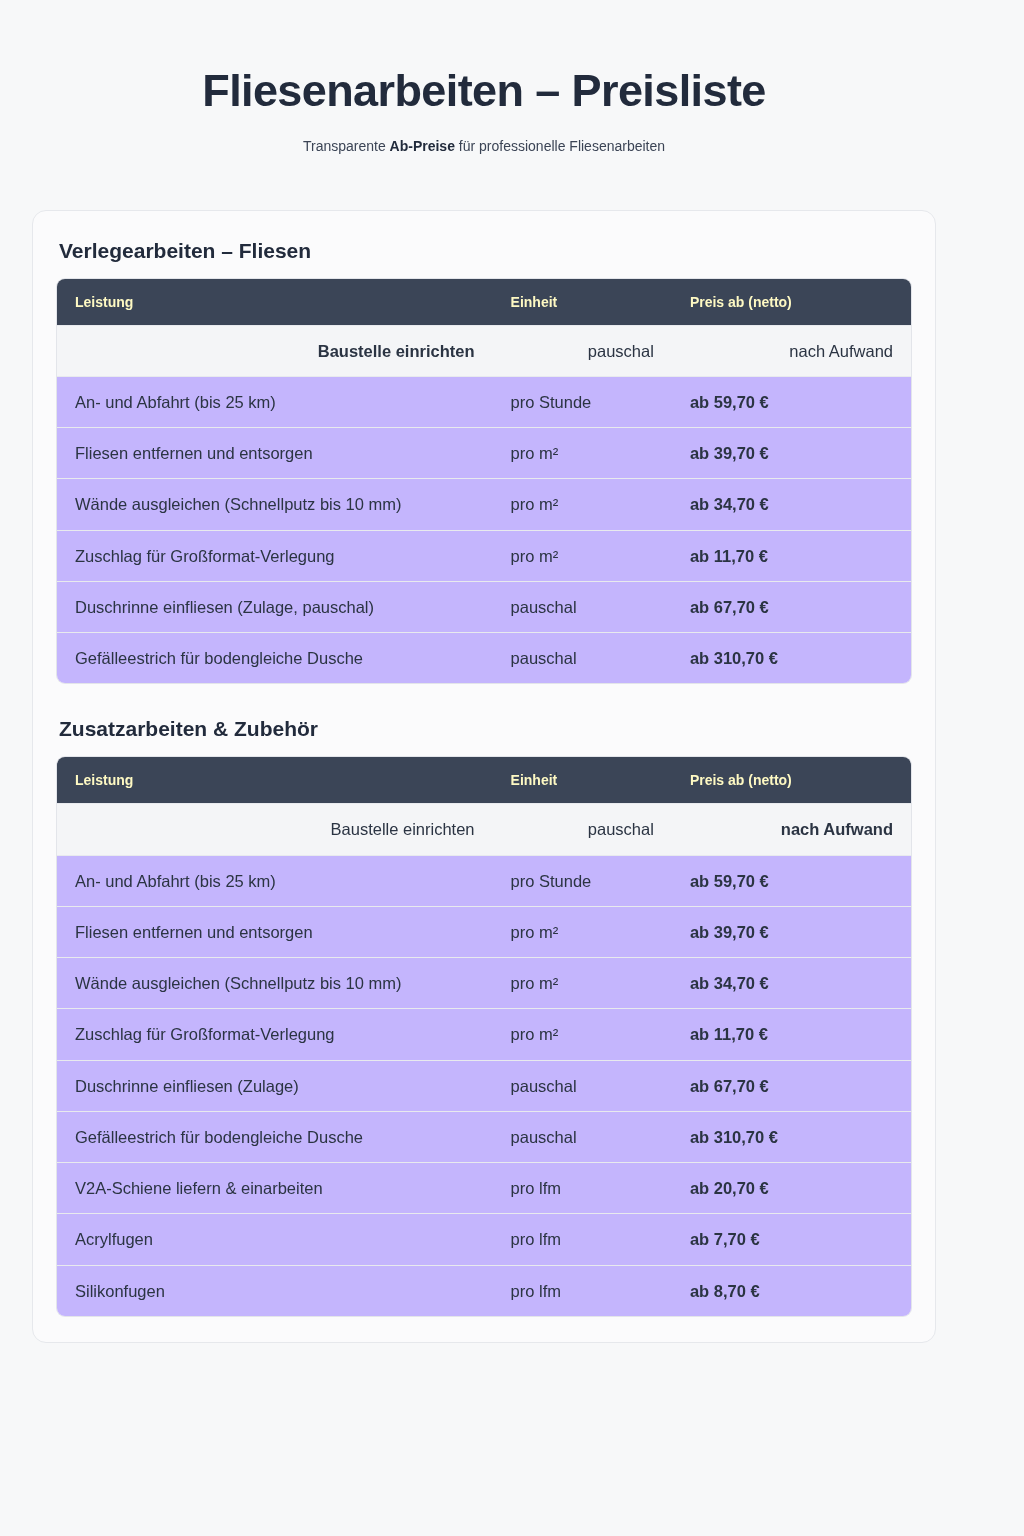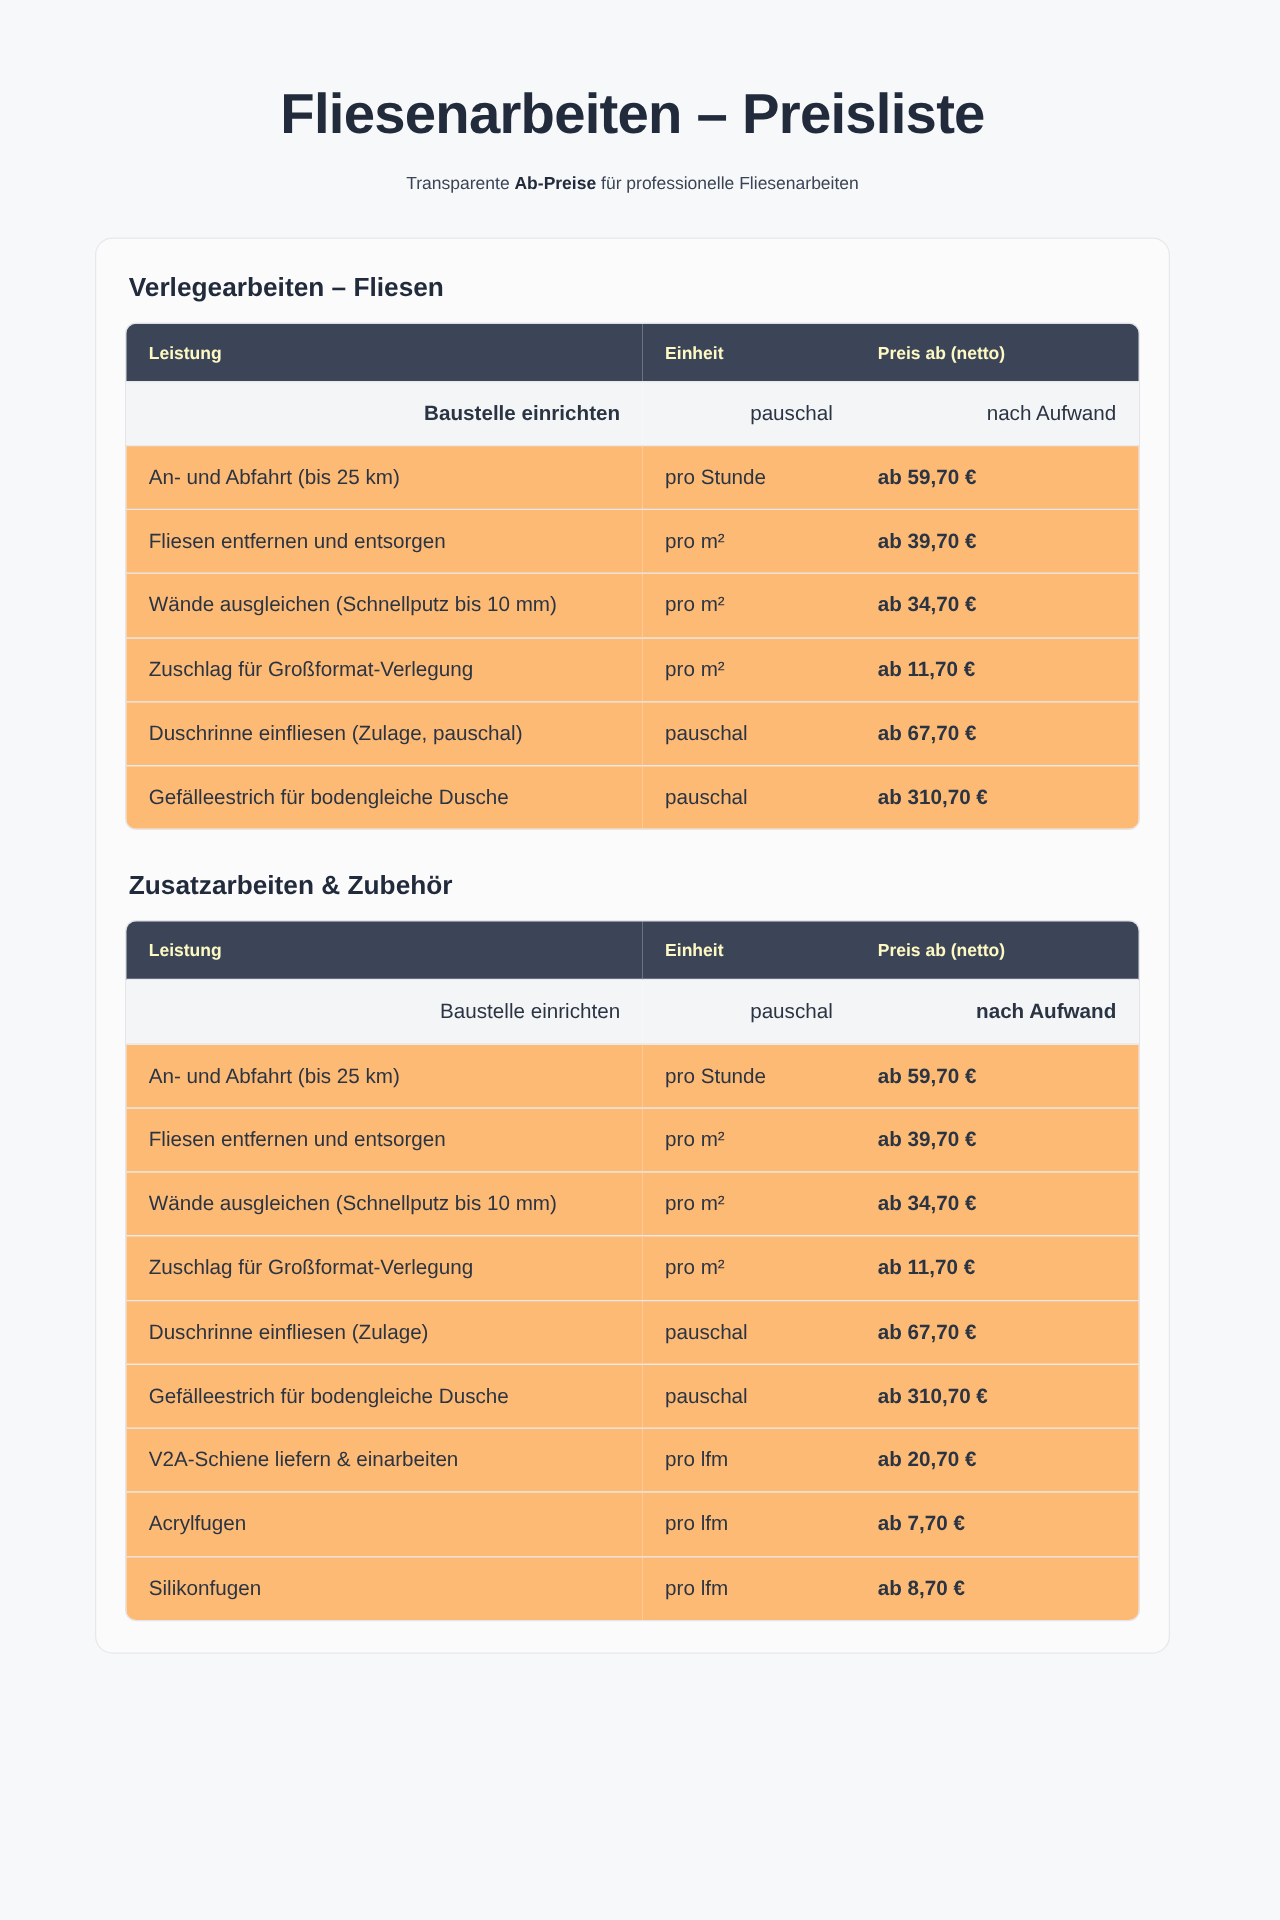--- a/index.html
+++ b/index.html
@@ -8,21 +8,21 @@
     padding: 0;
     width: 1024px;
     height: 1536px;
     background: #f7f8f9;
     font-family: "Liberation Sans", sans-serif;
     color: #20293a;
   }
   .page {
     width: 996px;
     height: 1536px;
-    padding: 48px 60px 40px 76px;
+    padding: 48px 60px 40px 32px;
     background: #f7f8f9;
   }
   .page-title {
     text-align: center;
     font-size: 45px;
     font-weight: bold;
     letter-spacing: -0.6px;
     color: #222b3c;
     margin: 18px 0 0 0;
     line-height: 1.1;
@@ -30,21 +30,21 @@
   .page-subtitle {
     text-align: center;
     font-size: 14px;
     color: #3b4455;
     margin: 22px 0 0 0;
     font-weight: normal;
   }
   .page-subtitle b { font-weight: bold; color: #222b3c; }
 
   .card {
-    margin-top: 36px;
+    margin-top: 56px;
     background: #fbfbfc;
     border: 1px solid #e6e8ec;
     border-radius: 14px;
     padding: 28px 24px 26px 24px;
   }
 
   .section-title {
     font-size: 21px;
     font-weight: bold;
     color: #222b3c;
@@ -61,21 +61,21 @@
   }
   thead th {
     background: #3b4557;
     color: #fef9c3;
     font-size: 14px;
     font-weight: bold;
     text-align: left;
     padding: 15px 18px;
   }
   tbody td {
-    background: #fdba74;
+    background: #c4b5fd;
     font-size: 16.5px;
     color: #2b3443;
     padding: 14px 18px;
     border-top: 1px solid #e8eaee;
     vertical-align: middle;
     line-height: 1.35;
   }
   tbody tr.alt td { background: #f4f5f7; text-align: right; }
   td.col-service { width: 51%; }
   td.col-unit { width: 21%; }

